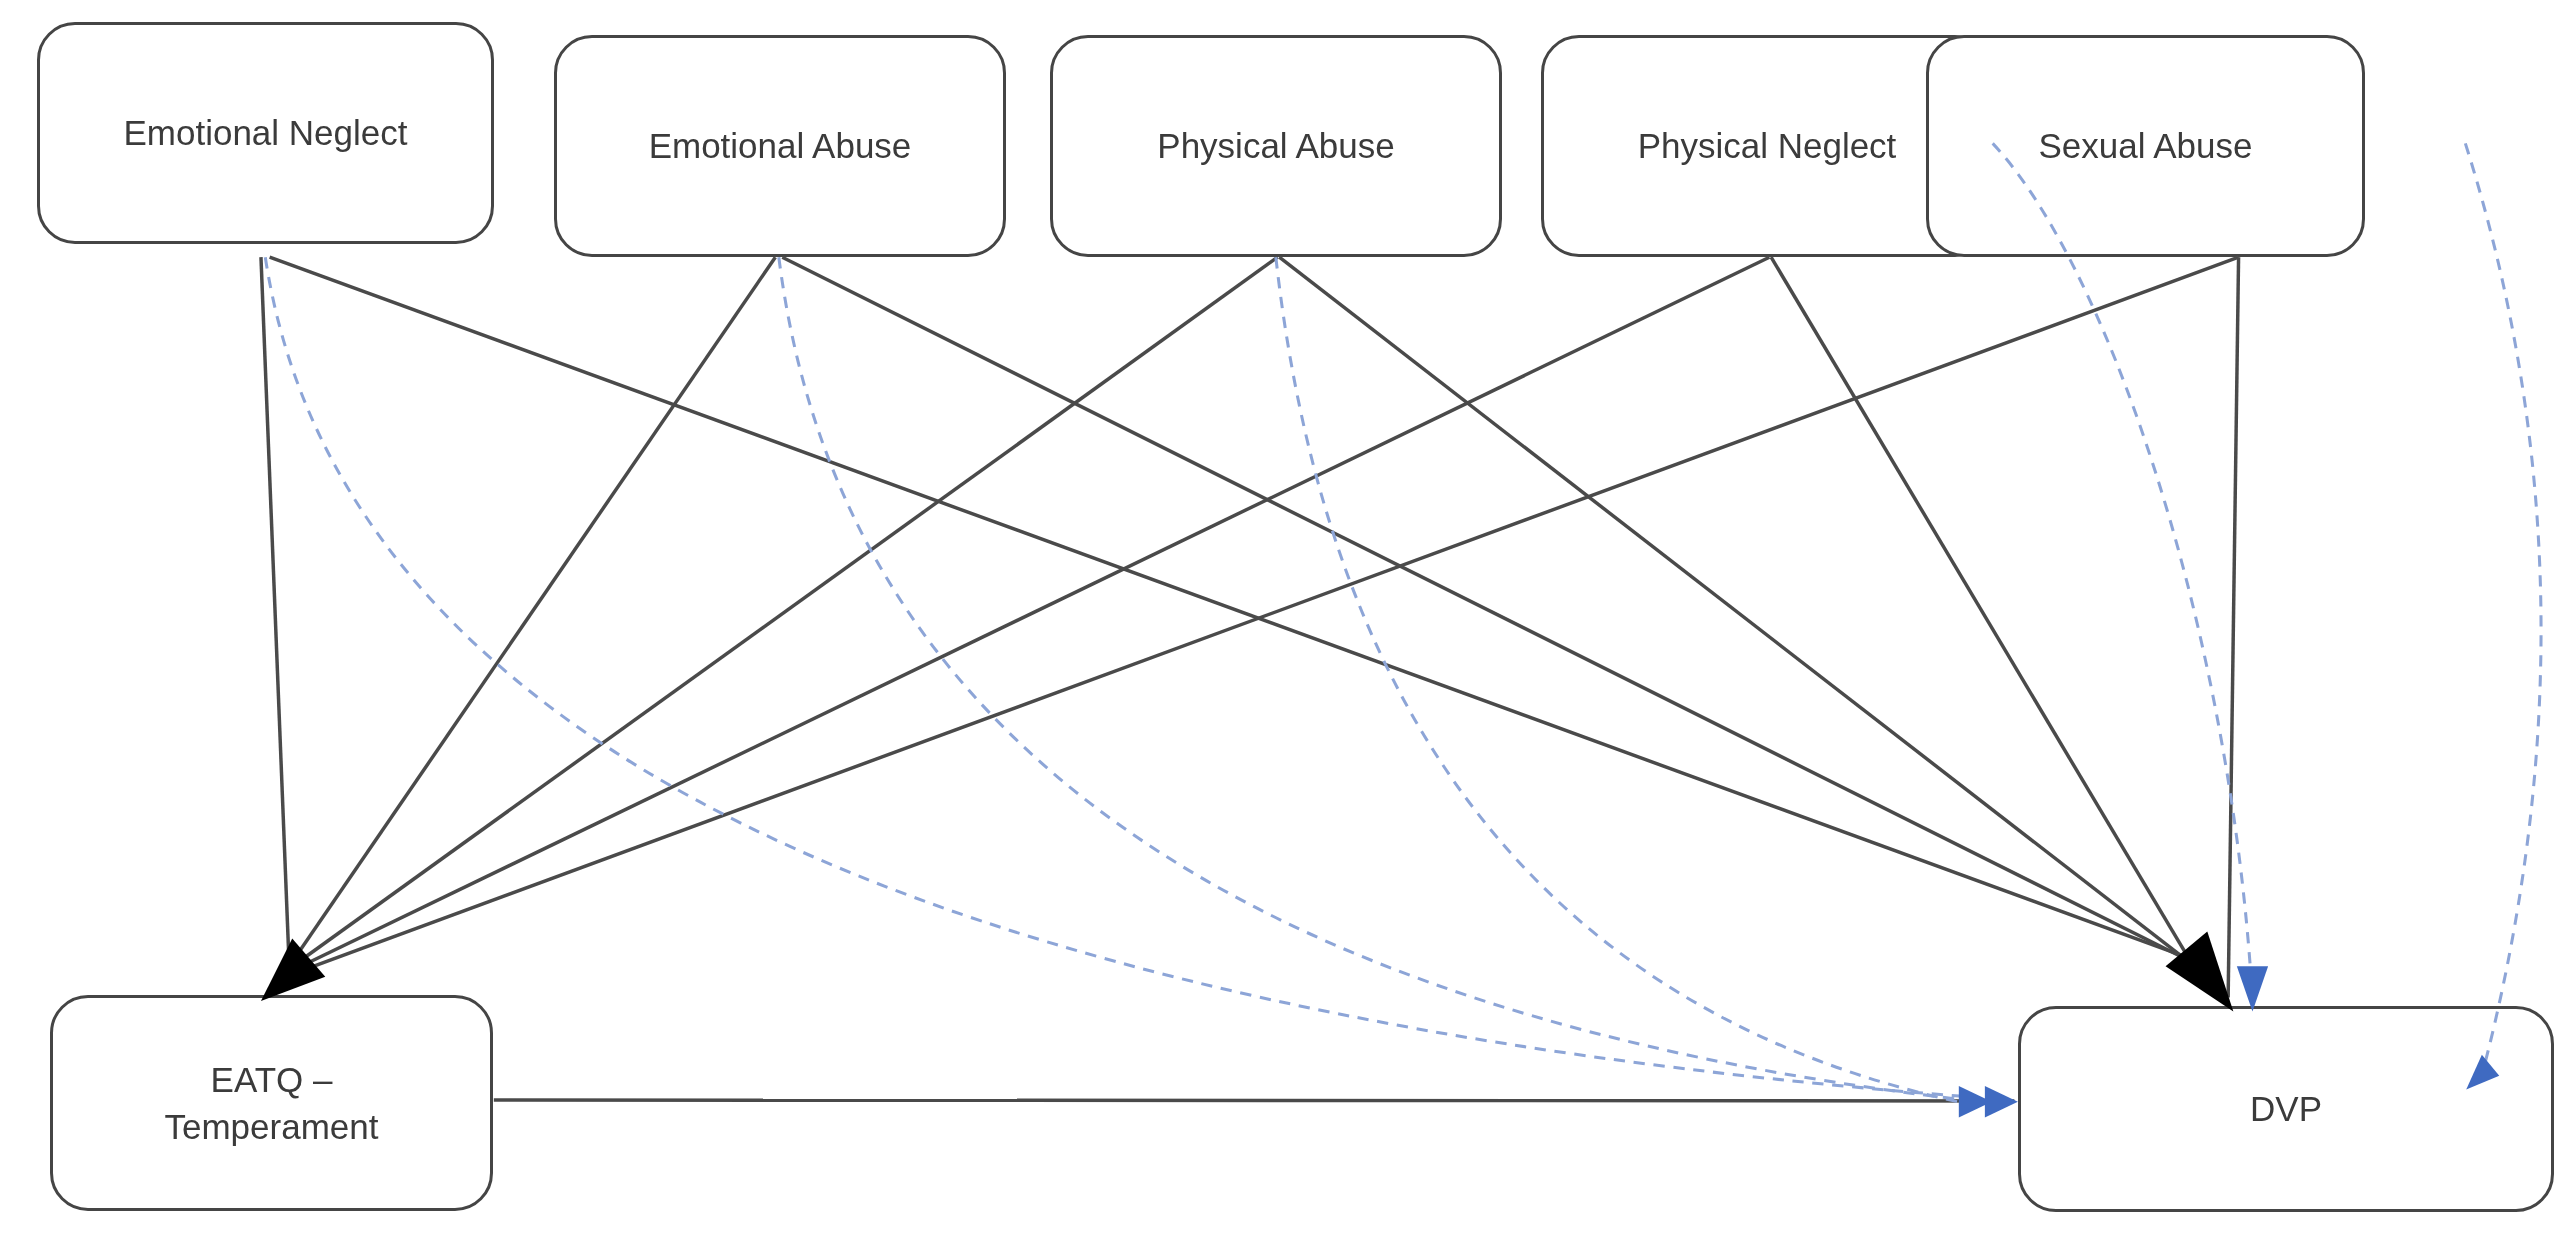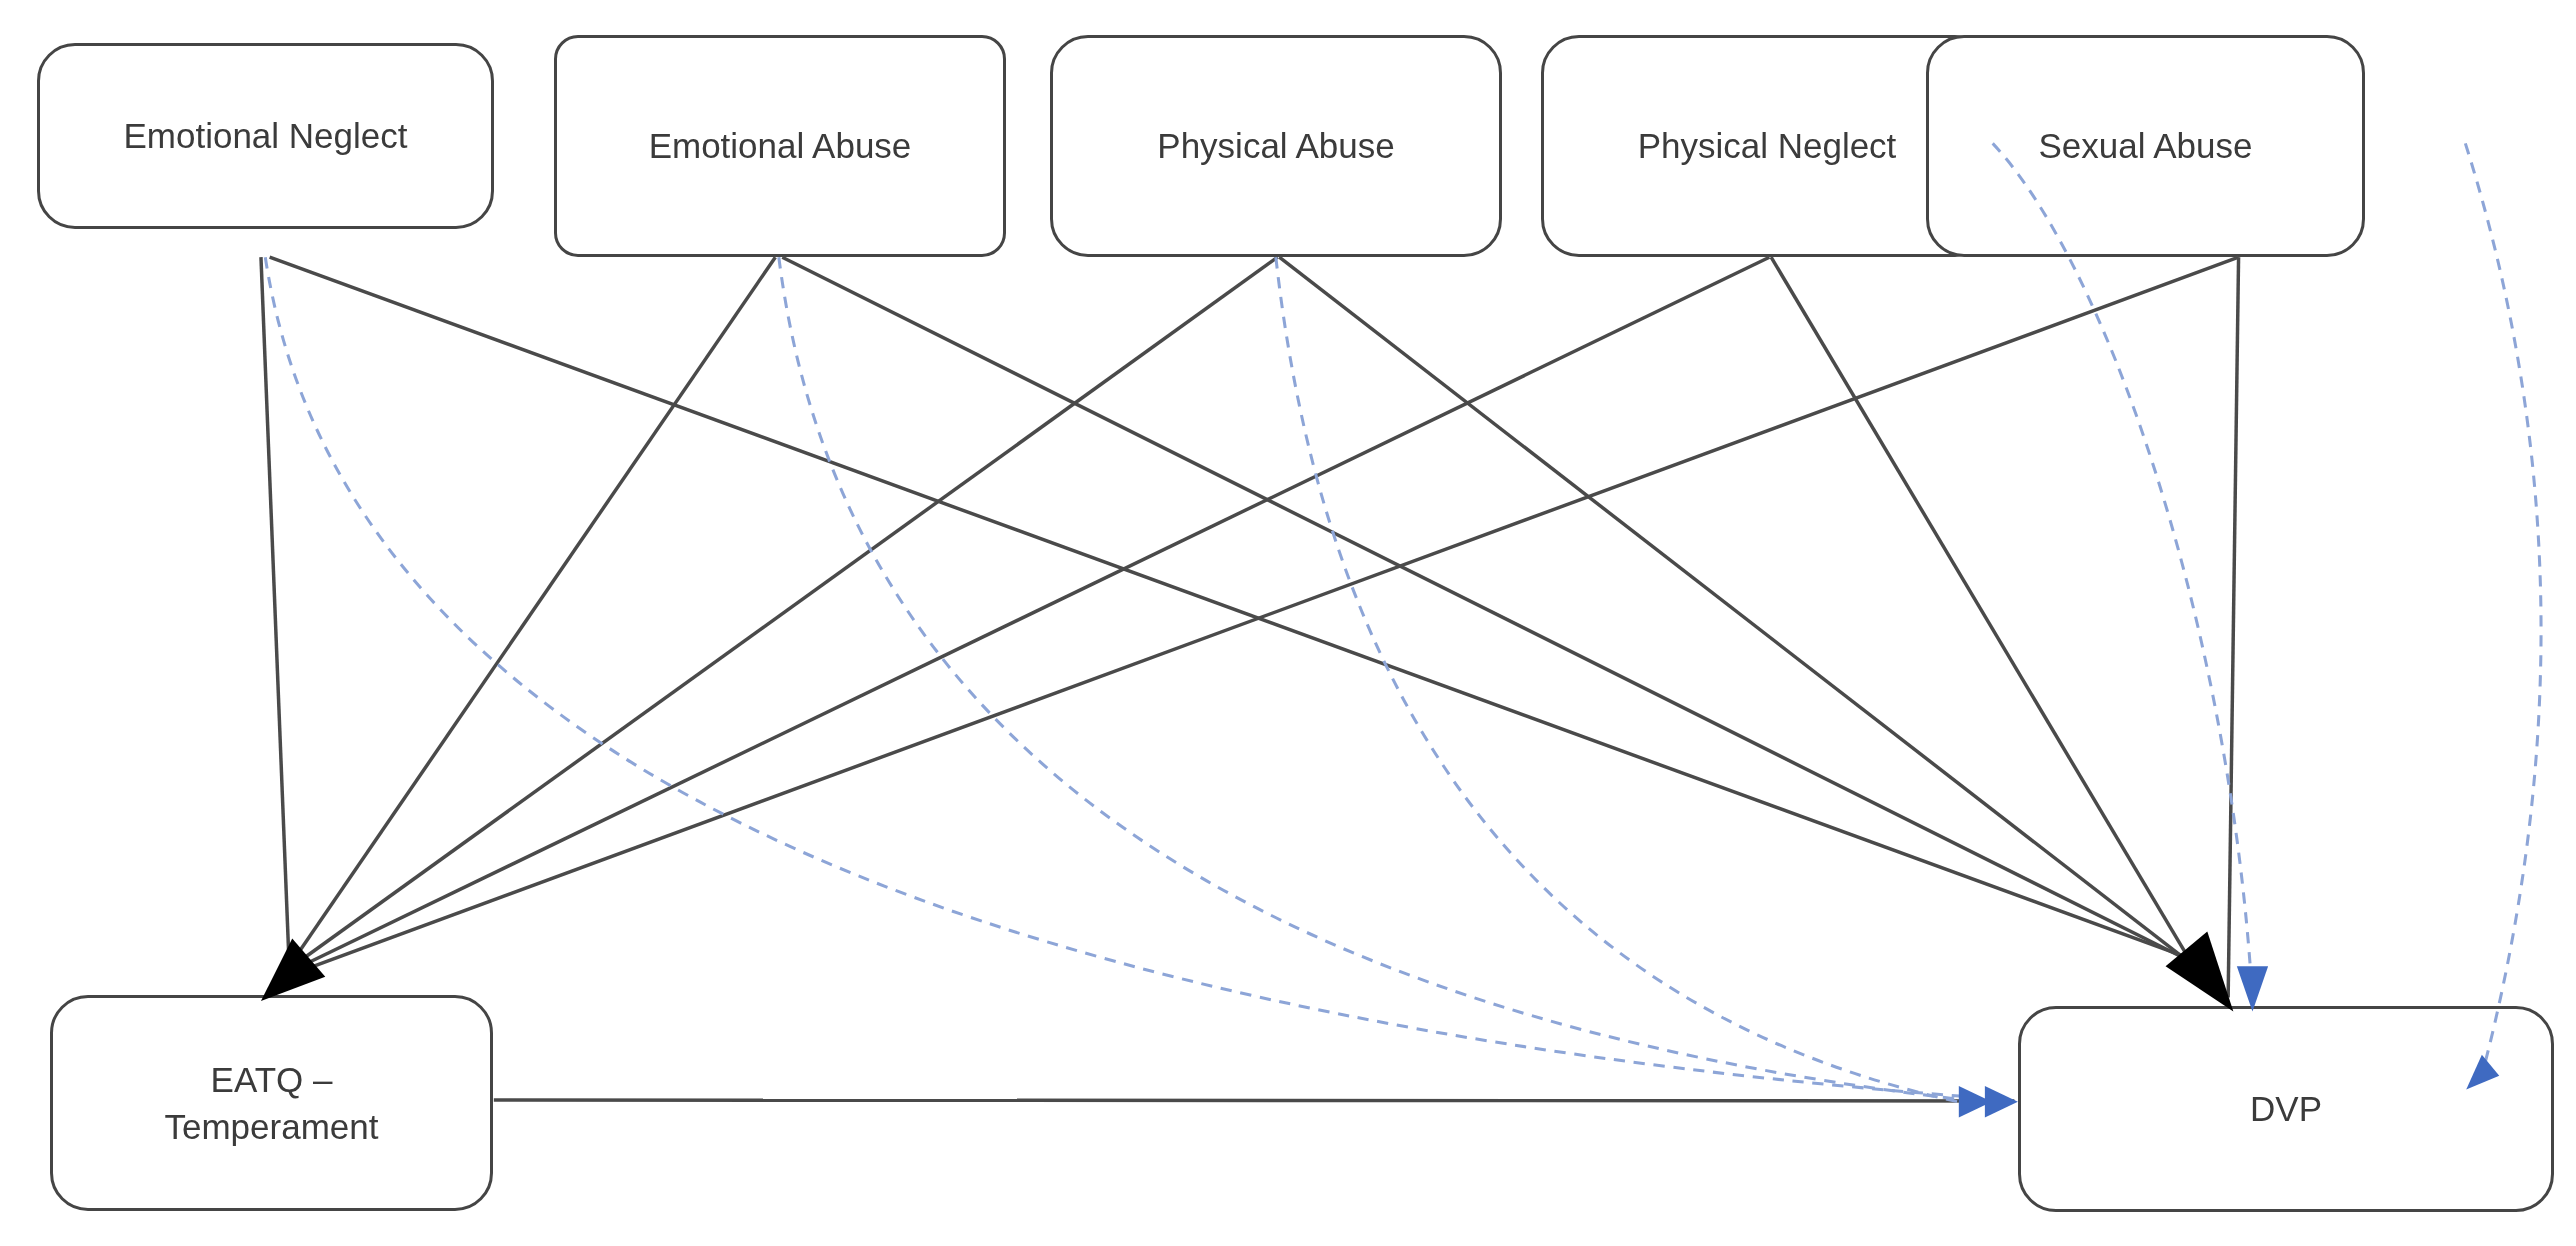--- a/index.html
+++ b/index.html
@@ -34,24 +34,24 @@
     z-index:2;pointer-events:none;
   }
   .edge-solid{stroke:var(--c-solid);stroke-width:4;fill:none;}
   .edge-dashed{stroke:var(--c-dashed);stroke-width:3.5;fill:none;stroke-dasharray:13 10;}
   .arrow-black{fill:var(--c-arrow-black);stroke:none;}
   .arrow-blue{fill:var(--c-arrow-blue);stroke:none;}
 </style>
 </head>
 <body>
 
-<div class="node" style="left:37px;top:43px;width:457px;height:186px;">
+<div class="node" style="left:37px;top:22px;width:457px;height:222px;">
   <span>Emotional Neglect</span>
 </div>
-<div class="node" style="left:554px;top:35px;width:452px;height:222px;border-radius:24px;">
+<div class="node" style="left:554px;top:35px;width:452px;height:222px;">
   <span>Emotional Abuse</span>
 </div>
 <div class="node" style="left:1050px;top:35px;width:452px;height:222px;">
   <span>Physical Abuse</span>
 </div>
 <div class="node" style="left:1541px;top:35px;width:452px;height:222px;">
   <span>Physical Neglect</span>
 </div>
 <div class="node" style="left:1926px;top:35px;width:439px;height:222px;">
   <span>Sexual Abuse</span>

